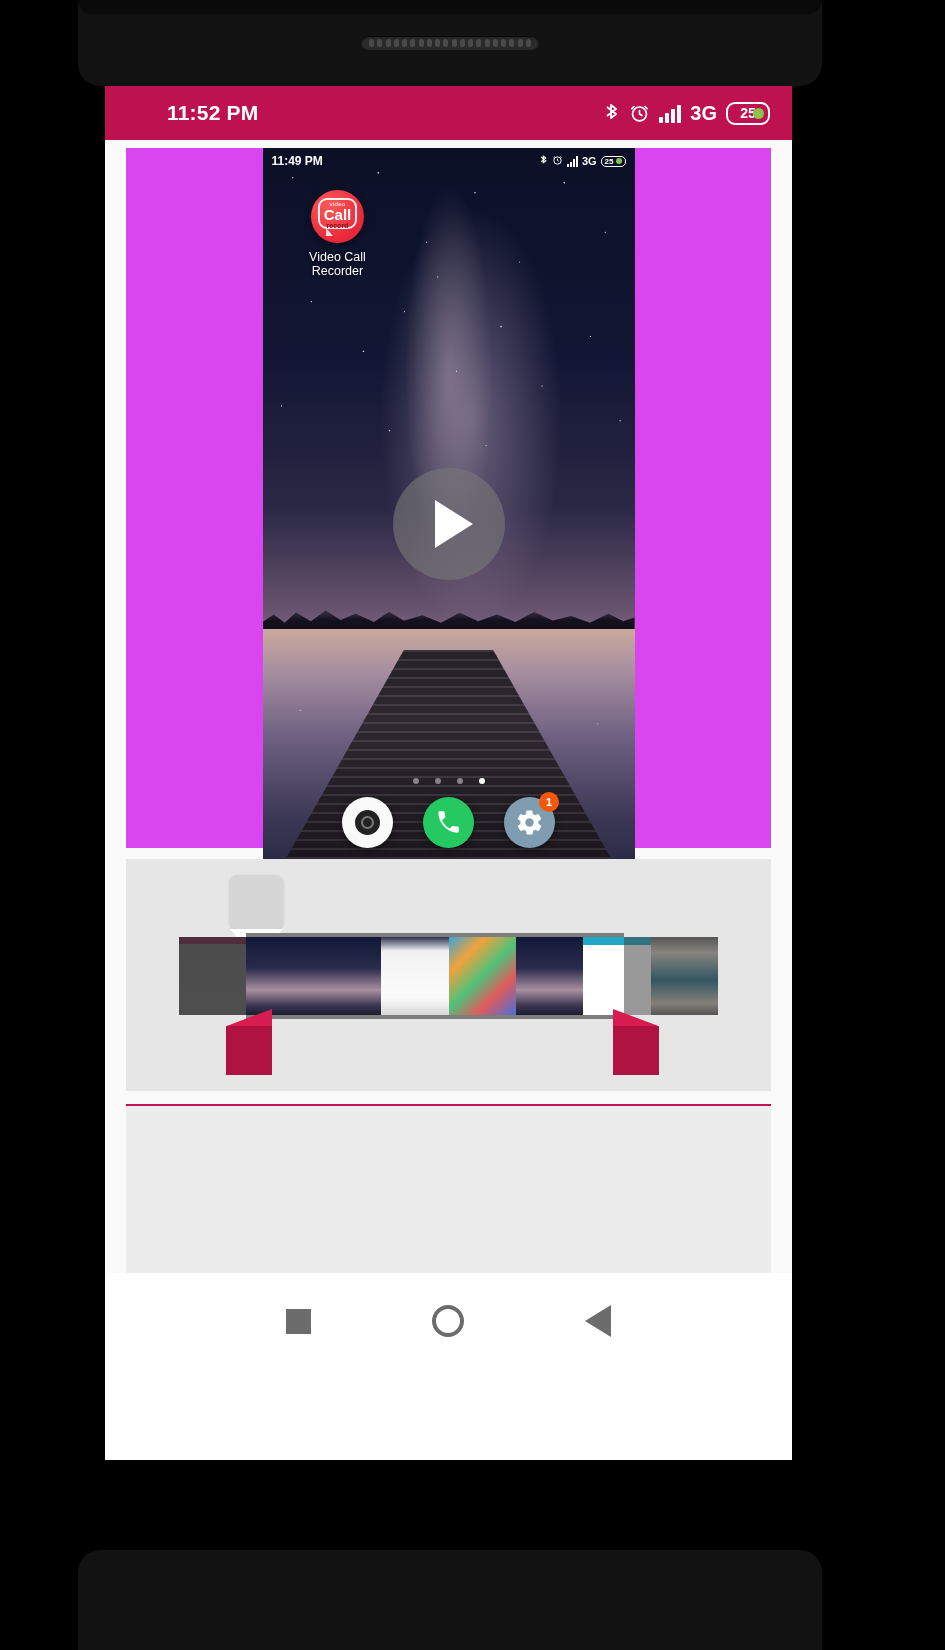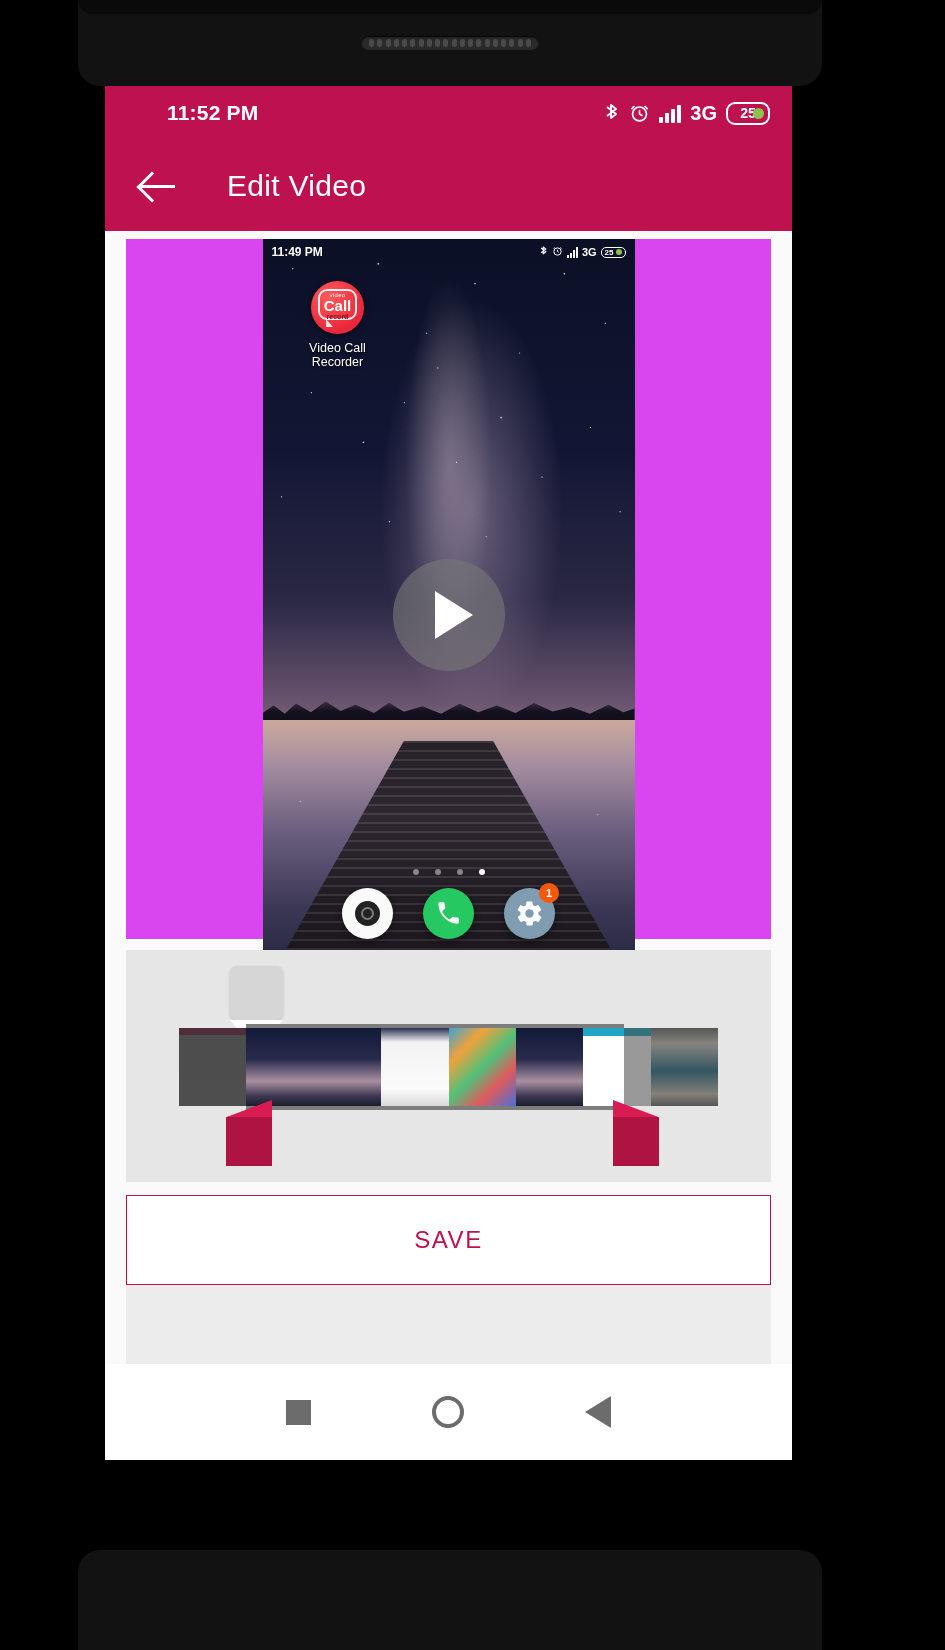--- a/index.html
+++ b/index.html
@@ -273,24 +273,20 @@
             <i></i>
             <i></i>
           </span>
         <span class="sb-3g">3G</span>
         <span class="battery">
           <span>25</span>
         </span>
       </div>
     </div>
 
-    <div class="appbar">
-      <div class="back-arrow"></div>
-      <div class="appbar-title">Edit Video</div>
-    </div>
 
     <div class="content">
 
       <div class="preview-wrap">
         <div class="video">
           <div class="sky"></div>
           <div class="stars"></div>
           <div class="treeline"></div>
           <div class="water">
             <div class="water-stars"></div>
@@ -396,21 +392,20 @@
 
         <div class="handle left">
           <span class="flag"></span>
         </div>
         <div class="handle right">
           <span class="flag"></span>
         </div>
       </div>
 
       <div class="actions">
-        <div class="act">SAVE</div>
       </div>
 
       <div class="spacer"></div>
 
       <div class="navbar">
         <span class="n-sq"></span>
         <span class="n-ci"></span>
         <span class="n-tr"></span>
       </div>
 

